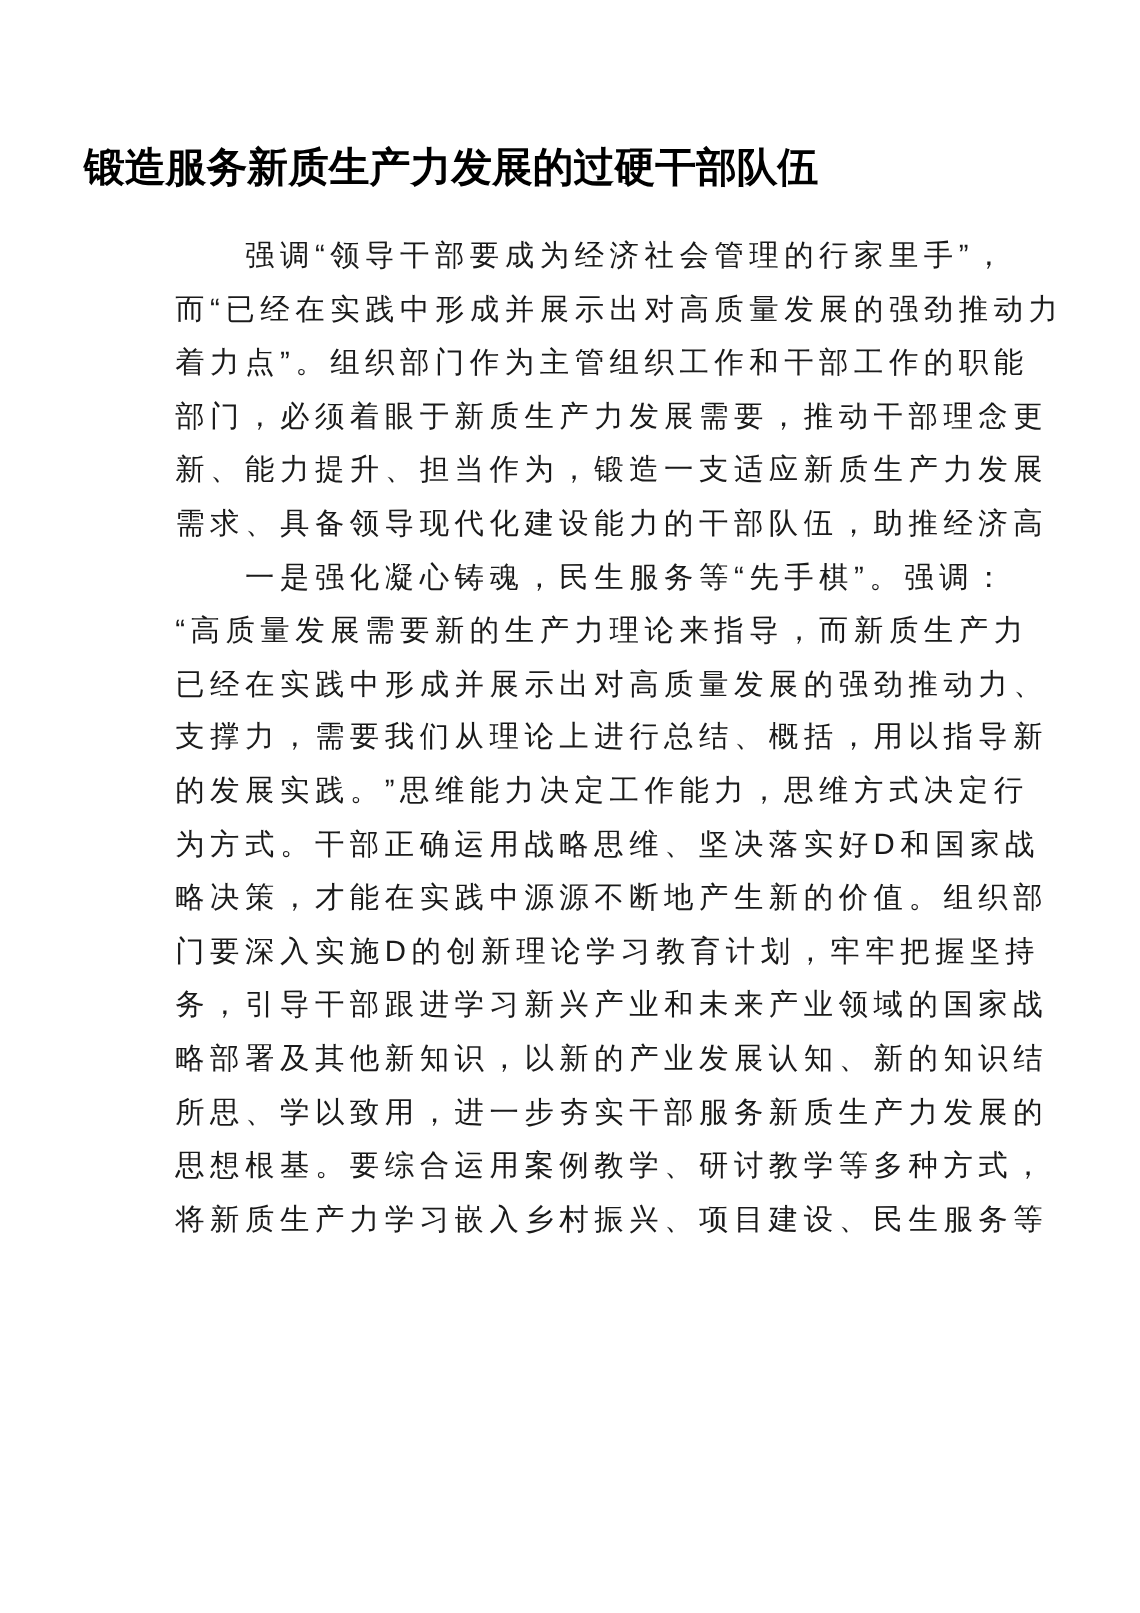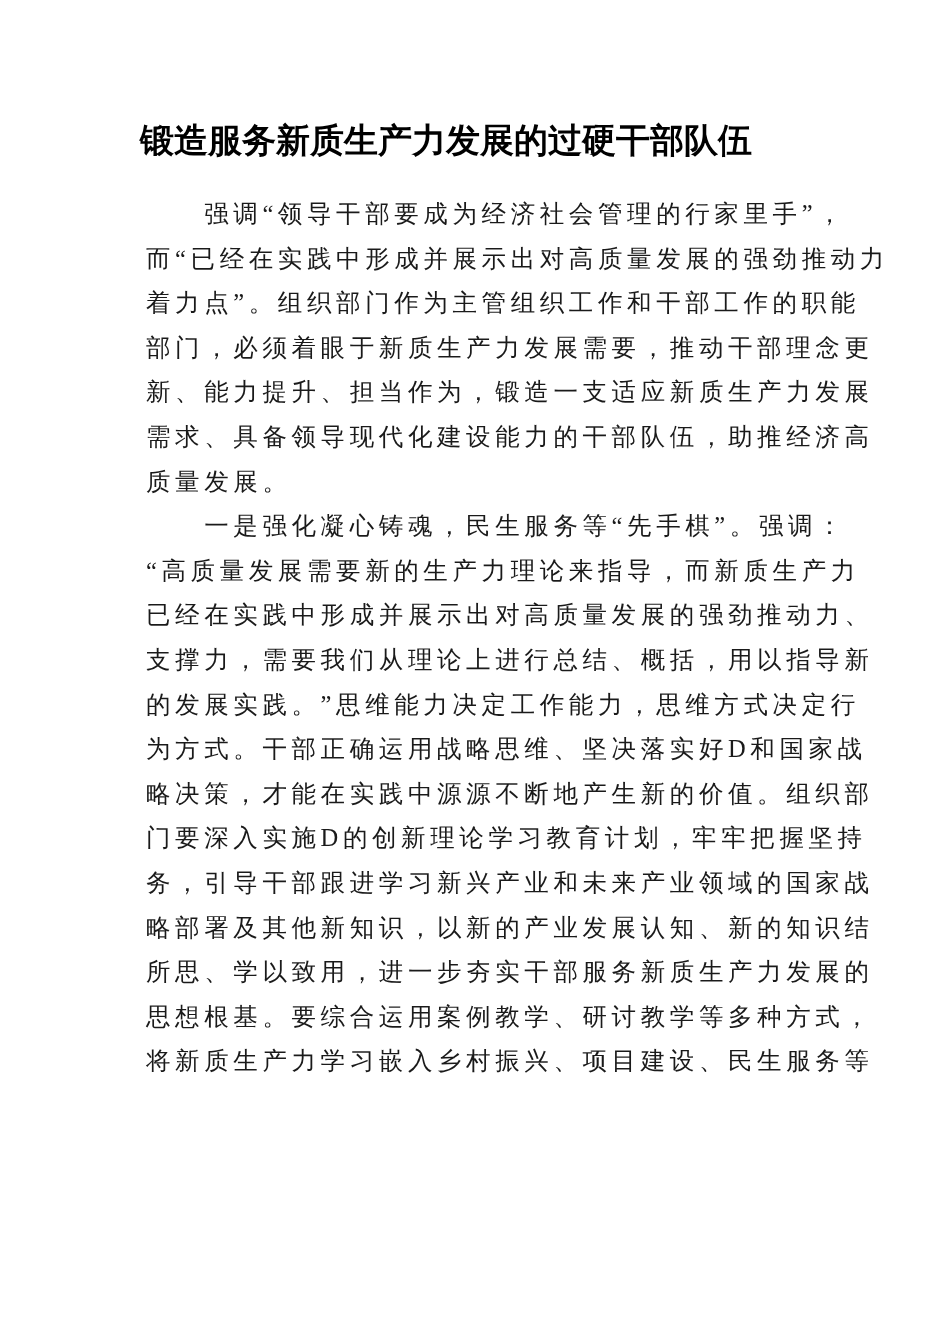--- a/index.html
+++ b/index.html
@@ -21,21 +21,21 @@
       top: 0;
       width: 950px;
       height: 1344px;
       background: #ffffff;
     }
     .title {
       position: absolute;
       top: 116px;
       left: 0;
       width: 752px;
-      text-align: right;
+      text-align: center;
       font-size: 34px;
       font-weight: bold;
       letter-spacing: 0px;
       line-height: 48px;
       color: #000000;
       font-family: "DejaVu Serif", "Liberation Serif", serif;
     }
     .body-text {
       position: absolute;
       top: 192px;
@@ -43,39 +43,38 @@
       width: 680px;
     }
     .line {
       display: block;
       height: 44.6px;
       line-height: 44.6px;
       font-size: 24.5px;
       white-space: nowrap;
       letter-spacing: 4.6px;
       color: #1a1a1a;
-      font-family: Liberation Serif, serif;
+      font-family: Liberation Sans, sans-serif;
       font-weight: normal;
     }
   </style>
 </head>
 <body>
 
 <div class="page">
   <h1 class="title" style="margin:0;">锻造服务新质生产力发展的过硬干部队伍</h1>
 
   <div class="body-text">
     <div>
       <span class="line">　　强调“领导干部要成为经济社会管理的行家里手”，</span>
       <span class="line">而“已经在实践中形成并展示出对高质量发展的强劲推动力</span>
       <span class="line">着力点”。组织部门作为主管组织工作和干部工作的职能</span>
       <span class="line">部门，必须着眼于新质生产力发展需要，推动干部理念更</span>
       <span class="line">新、能力提升、担当作为，锻造一支适应新质生产力发展</span>
       <span class="line">需求、具备领导现代化建设能力的干部队伍，助推经济高</span>
-      <span class="line">质量发展。</span>
     </div>
     <div>
       <span class="line">　　一是强化凝心铸魂，民生服务等“先手棋”。强调：</span>
       <span class="line">“高质量发展需要新的生产力理论来指导，而新质生产力</span>
       <span class="line">已经在实践中形成并展示出对高质量发展的强劲推动力、</span>
       <span class="line">支撑力，需要我们从理论上进行总结、概括，用以指导新</span>
       <span class="line">的发展实践。”思维能力决定工作能力，思维方式决定行</span>
       <span class="line">为方式。干部正确运用战略思维、坚决落实好D和国家战</span>
       <span class="line">略决策，才能在实践中源源不断地产生新的价值。组织部</span>
       <span class="line">门要深入实施D的创新理论学习教育计划，牢牢把握坚持</span>

